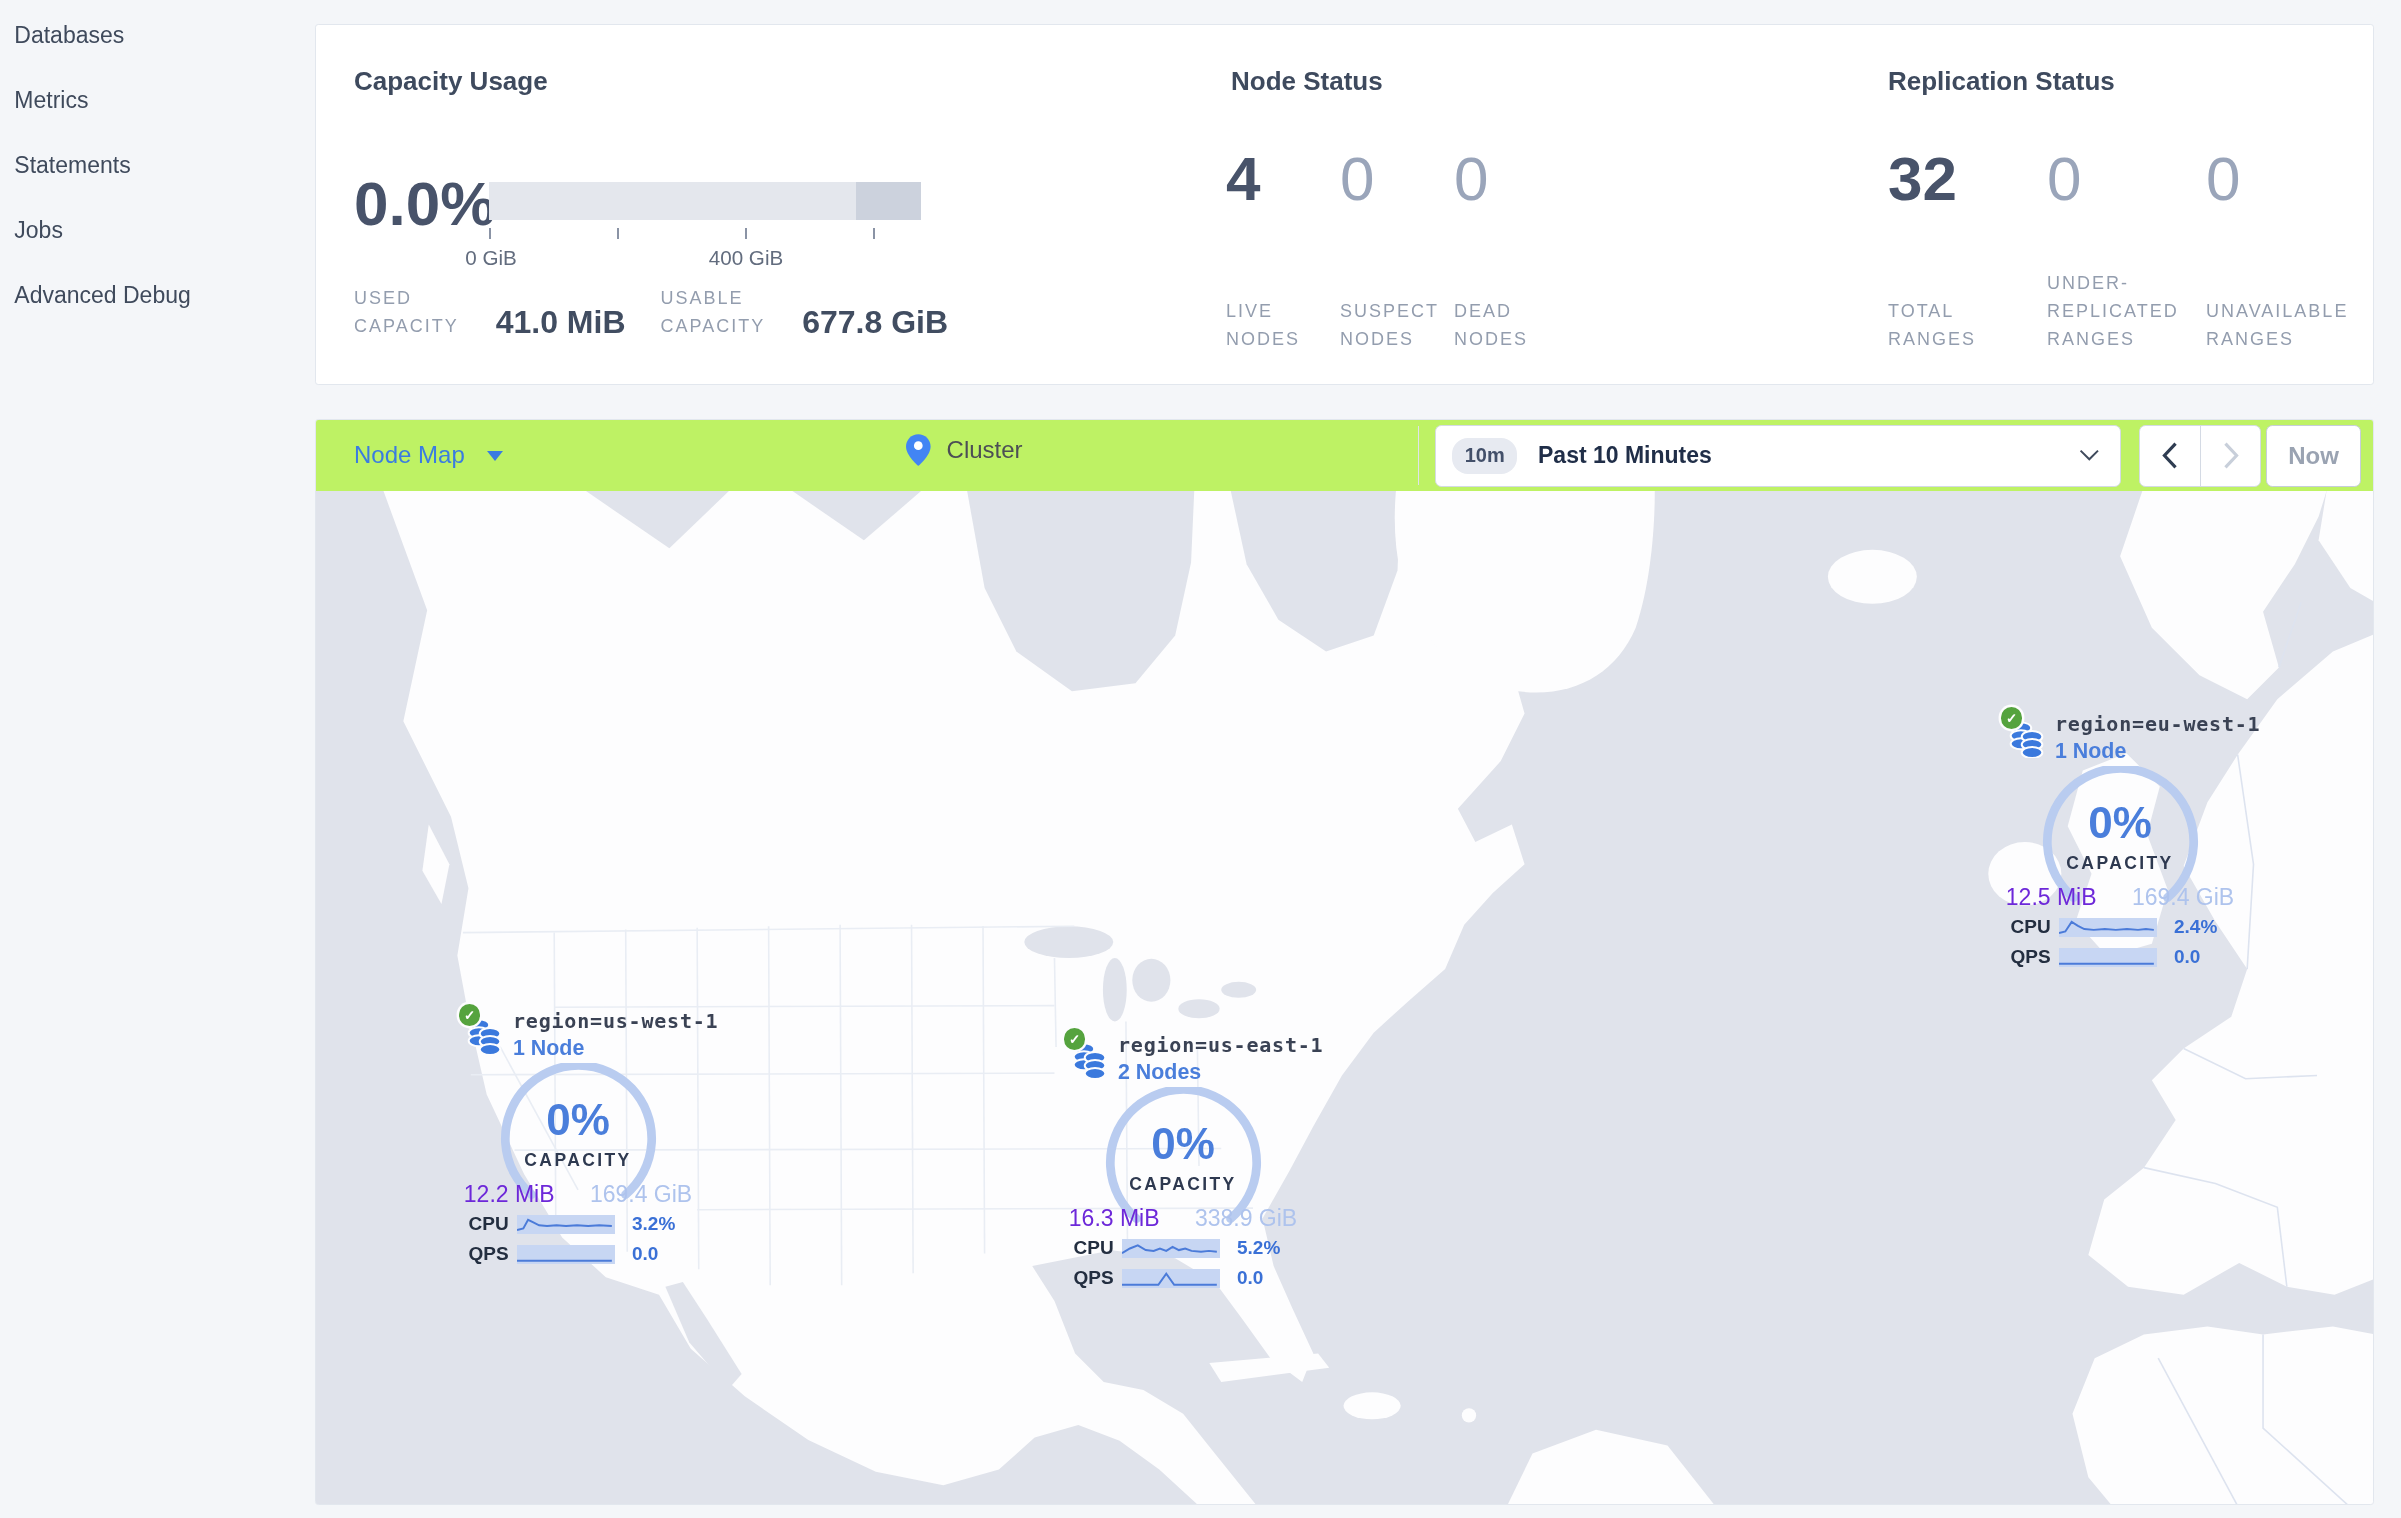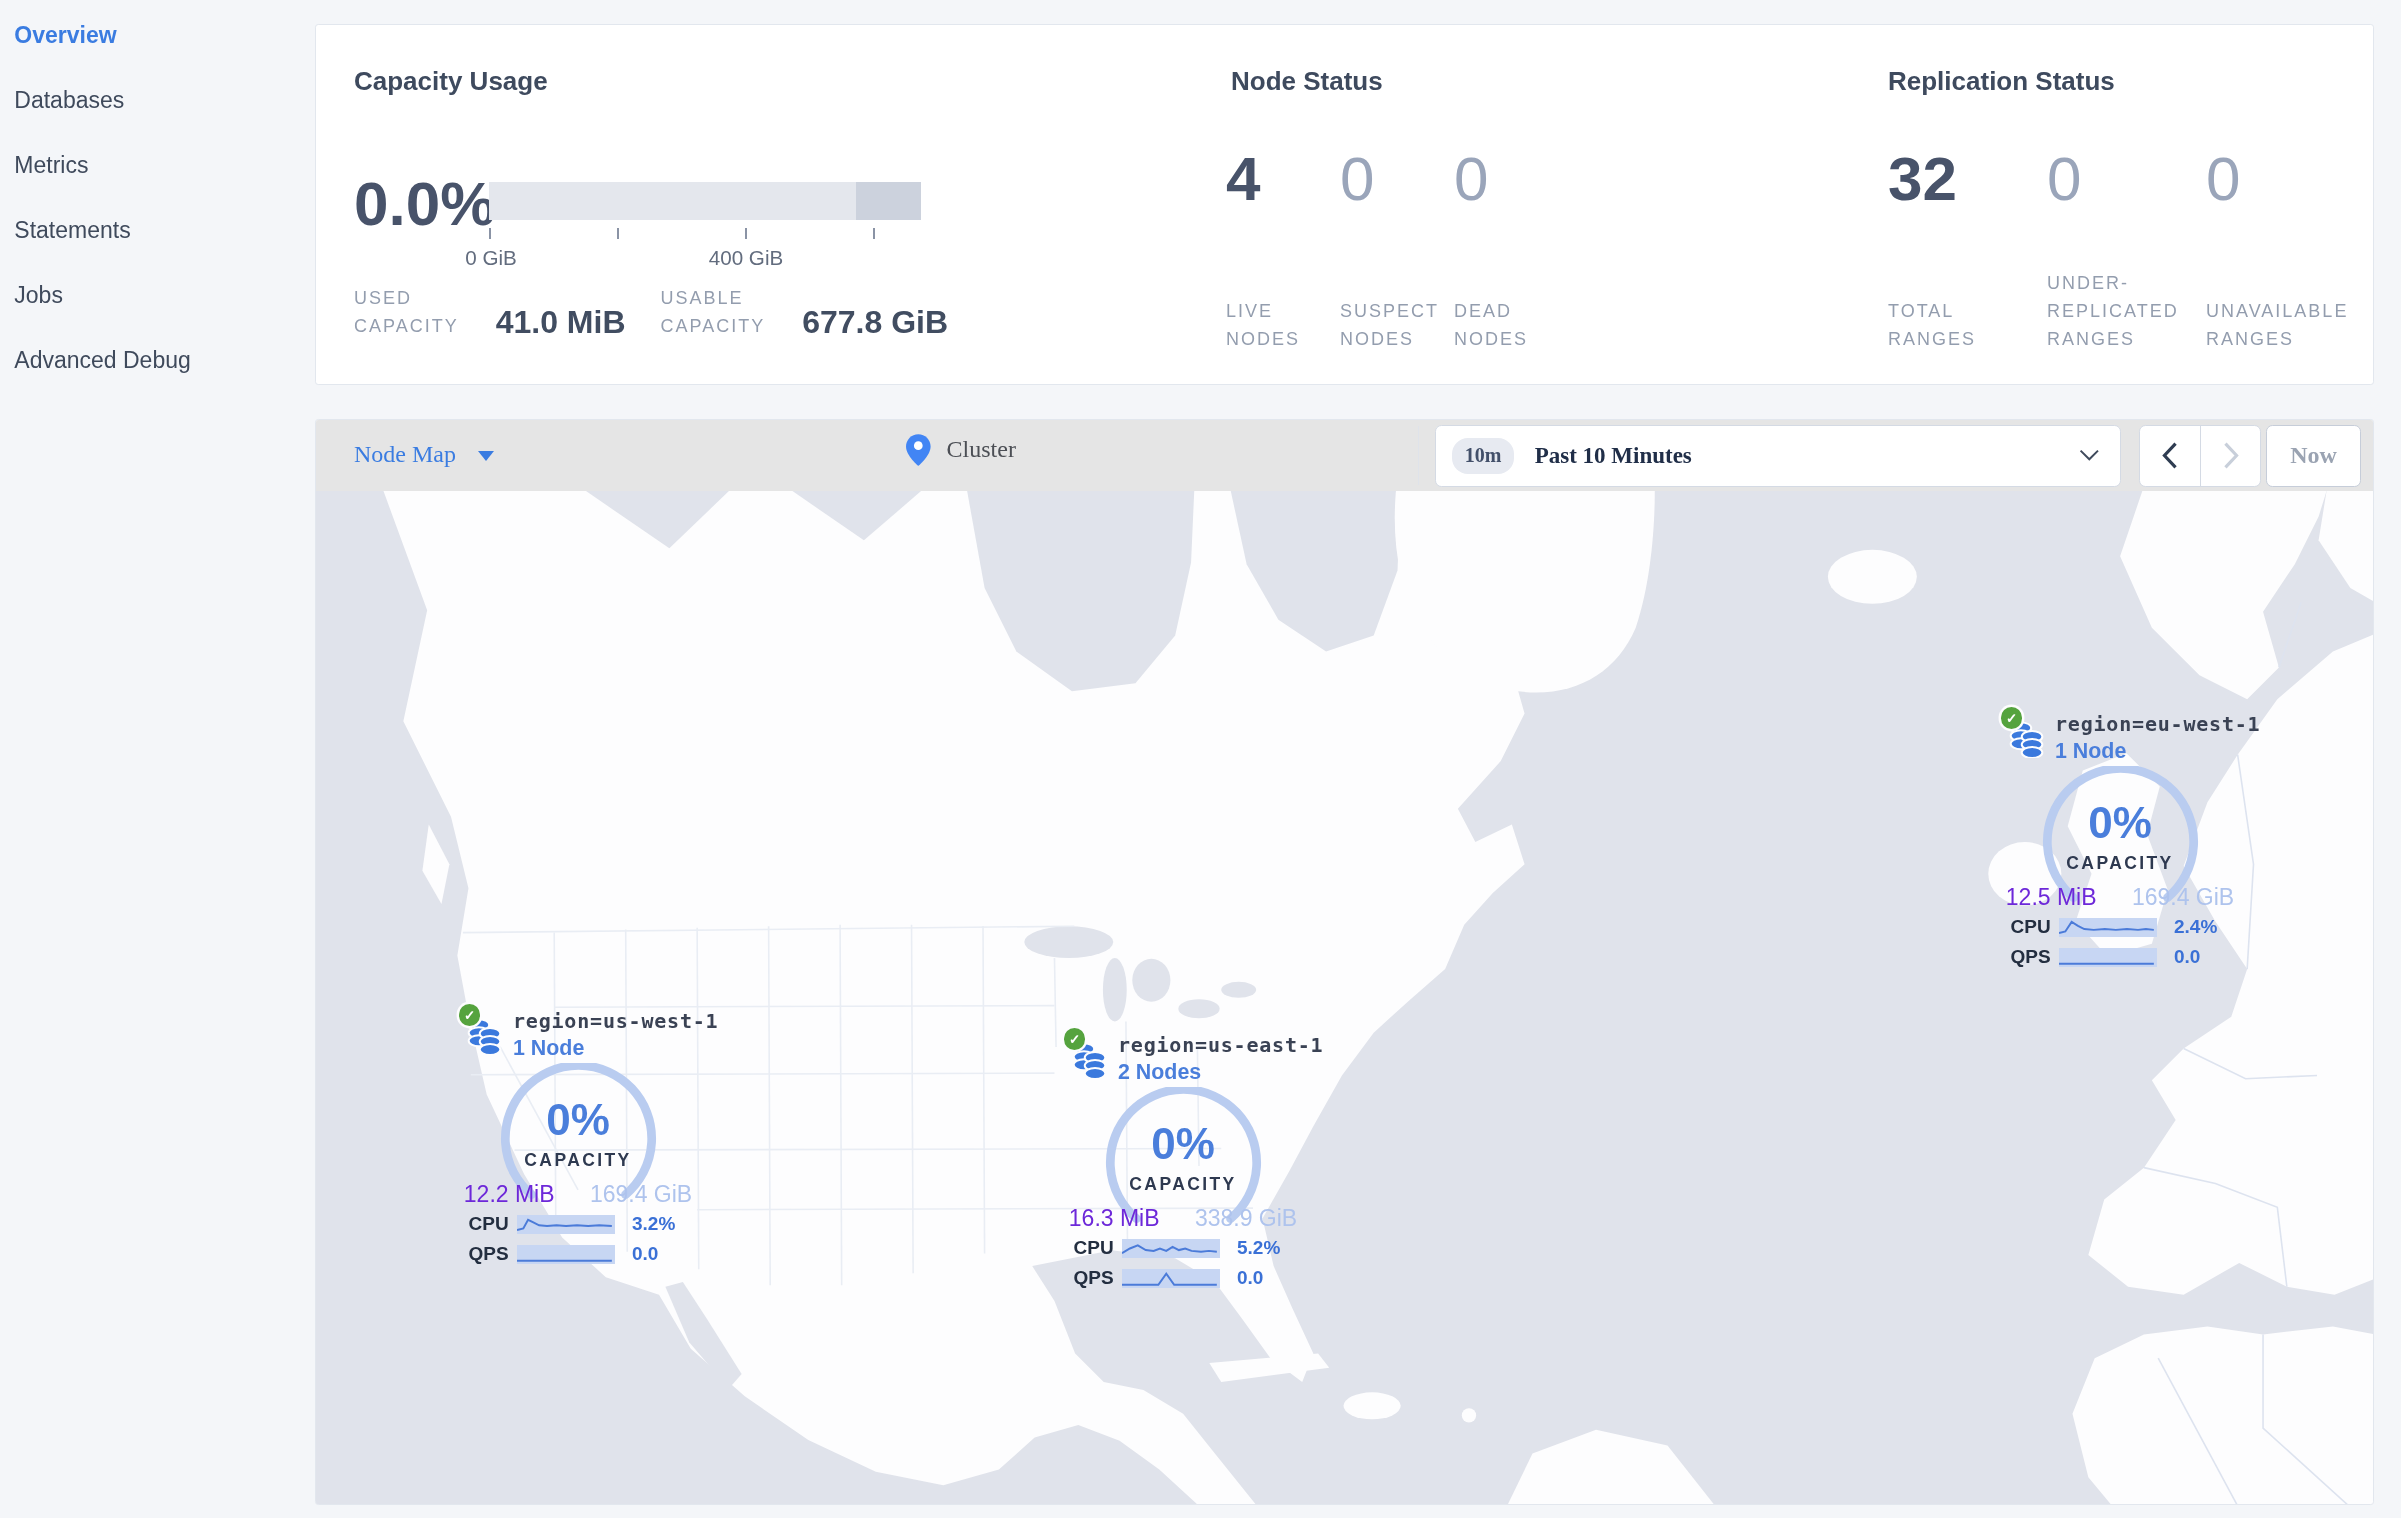--- a/index.html
+++ b/index.html
@@ -30,21 +30,21 @@
   .cap-tick { position:absolute; top:203px; width:1.6px; height:11px; background:#8a93a5; }
   .cap-ticklabel { position:absolute; top:221px; font-size:20.6px; color:#626c7e; transform:translateX(-50%); white-space:nowrap; }
   .cap-stats { position:absolute; left:38px; top:260px; display:flex; align-items:flex-end; }
   .cap-stat-val { font-size:32px; font-weight:600; color:#414d61; margin-left:37px; line-height:1; padding-bottom:3.2px; }
   .gap-usable { margin-left:35px; }
   
   .numgrid { position:absolute; top:123px; display:flex; }
   .labgrid { position:absolute; top:238px; display:flex; align-items:flex-end; height:91px; }
   .col-n { width:114px; } .col-r { width:159px; }
   
-  .toolbar { position:absolute; left:0; top:0; width:100%; height:71px; background:#e5e5e5;font-family:Liberation Serif, serif; }
+  .toolbar { position:absolute; left:0; top:0; width:100%; height:71px; background:#bef264; }
   .nodemap-sel { position:absolute; left:38px; top:20.6px; font-size:24px; color:#3a7ce1; font-weight:500; cursor:pointer; display:flex; align-items:center; }
   .caret-down { width:0; height:0; border-left:8px solid transparent; border-right:8px solid transparent; border-top:10.3px solid #3a7ce1; margin-left:22px; margin-top:3.2px; }
   .breadcrumb { position:absolute; left:590px; top:13.5px; display:flex; align-items:center; cursor:pointer; }
   .breadcrumb-label { font-size:24px; color:#4c4f55; margin-left:16px; }
   .tb-divider { position:absolute; left:1102px; top:6.4px; width:0.8px; height:59px; background:#dfe3ea; }
   .timebox { position:absolute; left:1119px; top:4.8px; width:686px; height:62px; border:0.8px solid #d4dae4; border-radius:6.4px; background:#fff; display:flex; align-items:center; cursor:pointer; }
   .time-badge { margin-left:16px; background:#e7eaf1; border-radius:16px; padding:6.4px 12.7px; font-size:20px; font-weight:700; color:#43506a; }
   .time-label { margin-left:20.6px; font-size:23px; font-weight:600; color:#202e48; }
   .time-chev { margin-left:auto; margin-right:20.6px; }
   .pagerbox { position:absolute; left:1823px; top:4.8px; width:122px; height:62px; border:0.8px solid #d4dae4; border-radius:6.4px; background:#fff; display:flex; }
@@ -67,21 +67,20 @@
   .m-vals { display:flex; justify-content:space-between; padding:0 4.8px; margin-top:-22px; position:relative; font-size:23px; }
   .m-used { color:#6d28d9; } .m-total { color:#aec3ed; }
   .m-stat { display:grid; grid-template-columns:48px 98px 1fr; align-items:center; padding:0 6.4px 0 9.5px; height:27px; margin-top:3.2px; }
   .m-stat-label { font-size:19px; font-weight:700; color:#232e40; }
   .m-stat-val { font-size:19px; font-weight:700; color:#3a70d6; margin-left:17.5px; }
 </style>
 </head>
 <body>
 
 <nav class="sidebar">
-  <div class="side-item active">Overview</div>
   <div class="side-item">Databases</div>
   <div class="side-item">Metrics</div>
   <div class="side-item">Statements</div>
   <div class="side-item">Jobs</div>
   <div class="side-item">Advanced Debug</div>
 </nav>
 
 <section class="card card-summary">
 
   <div>

